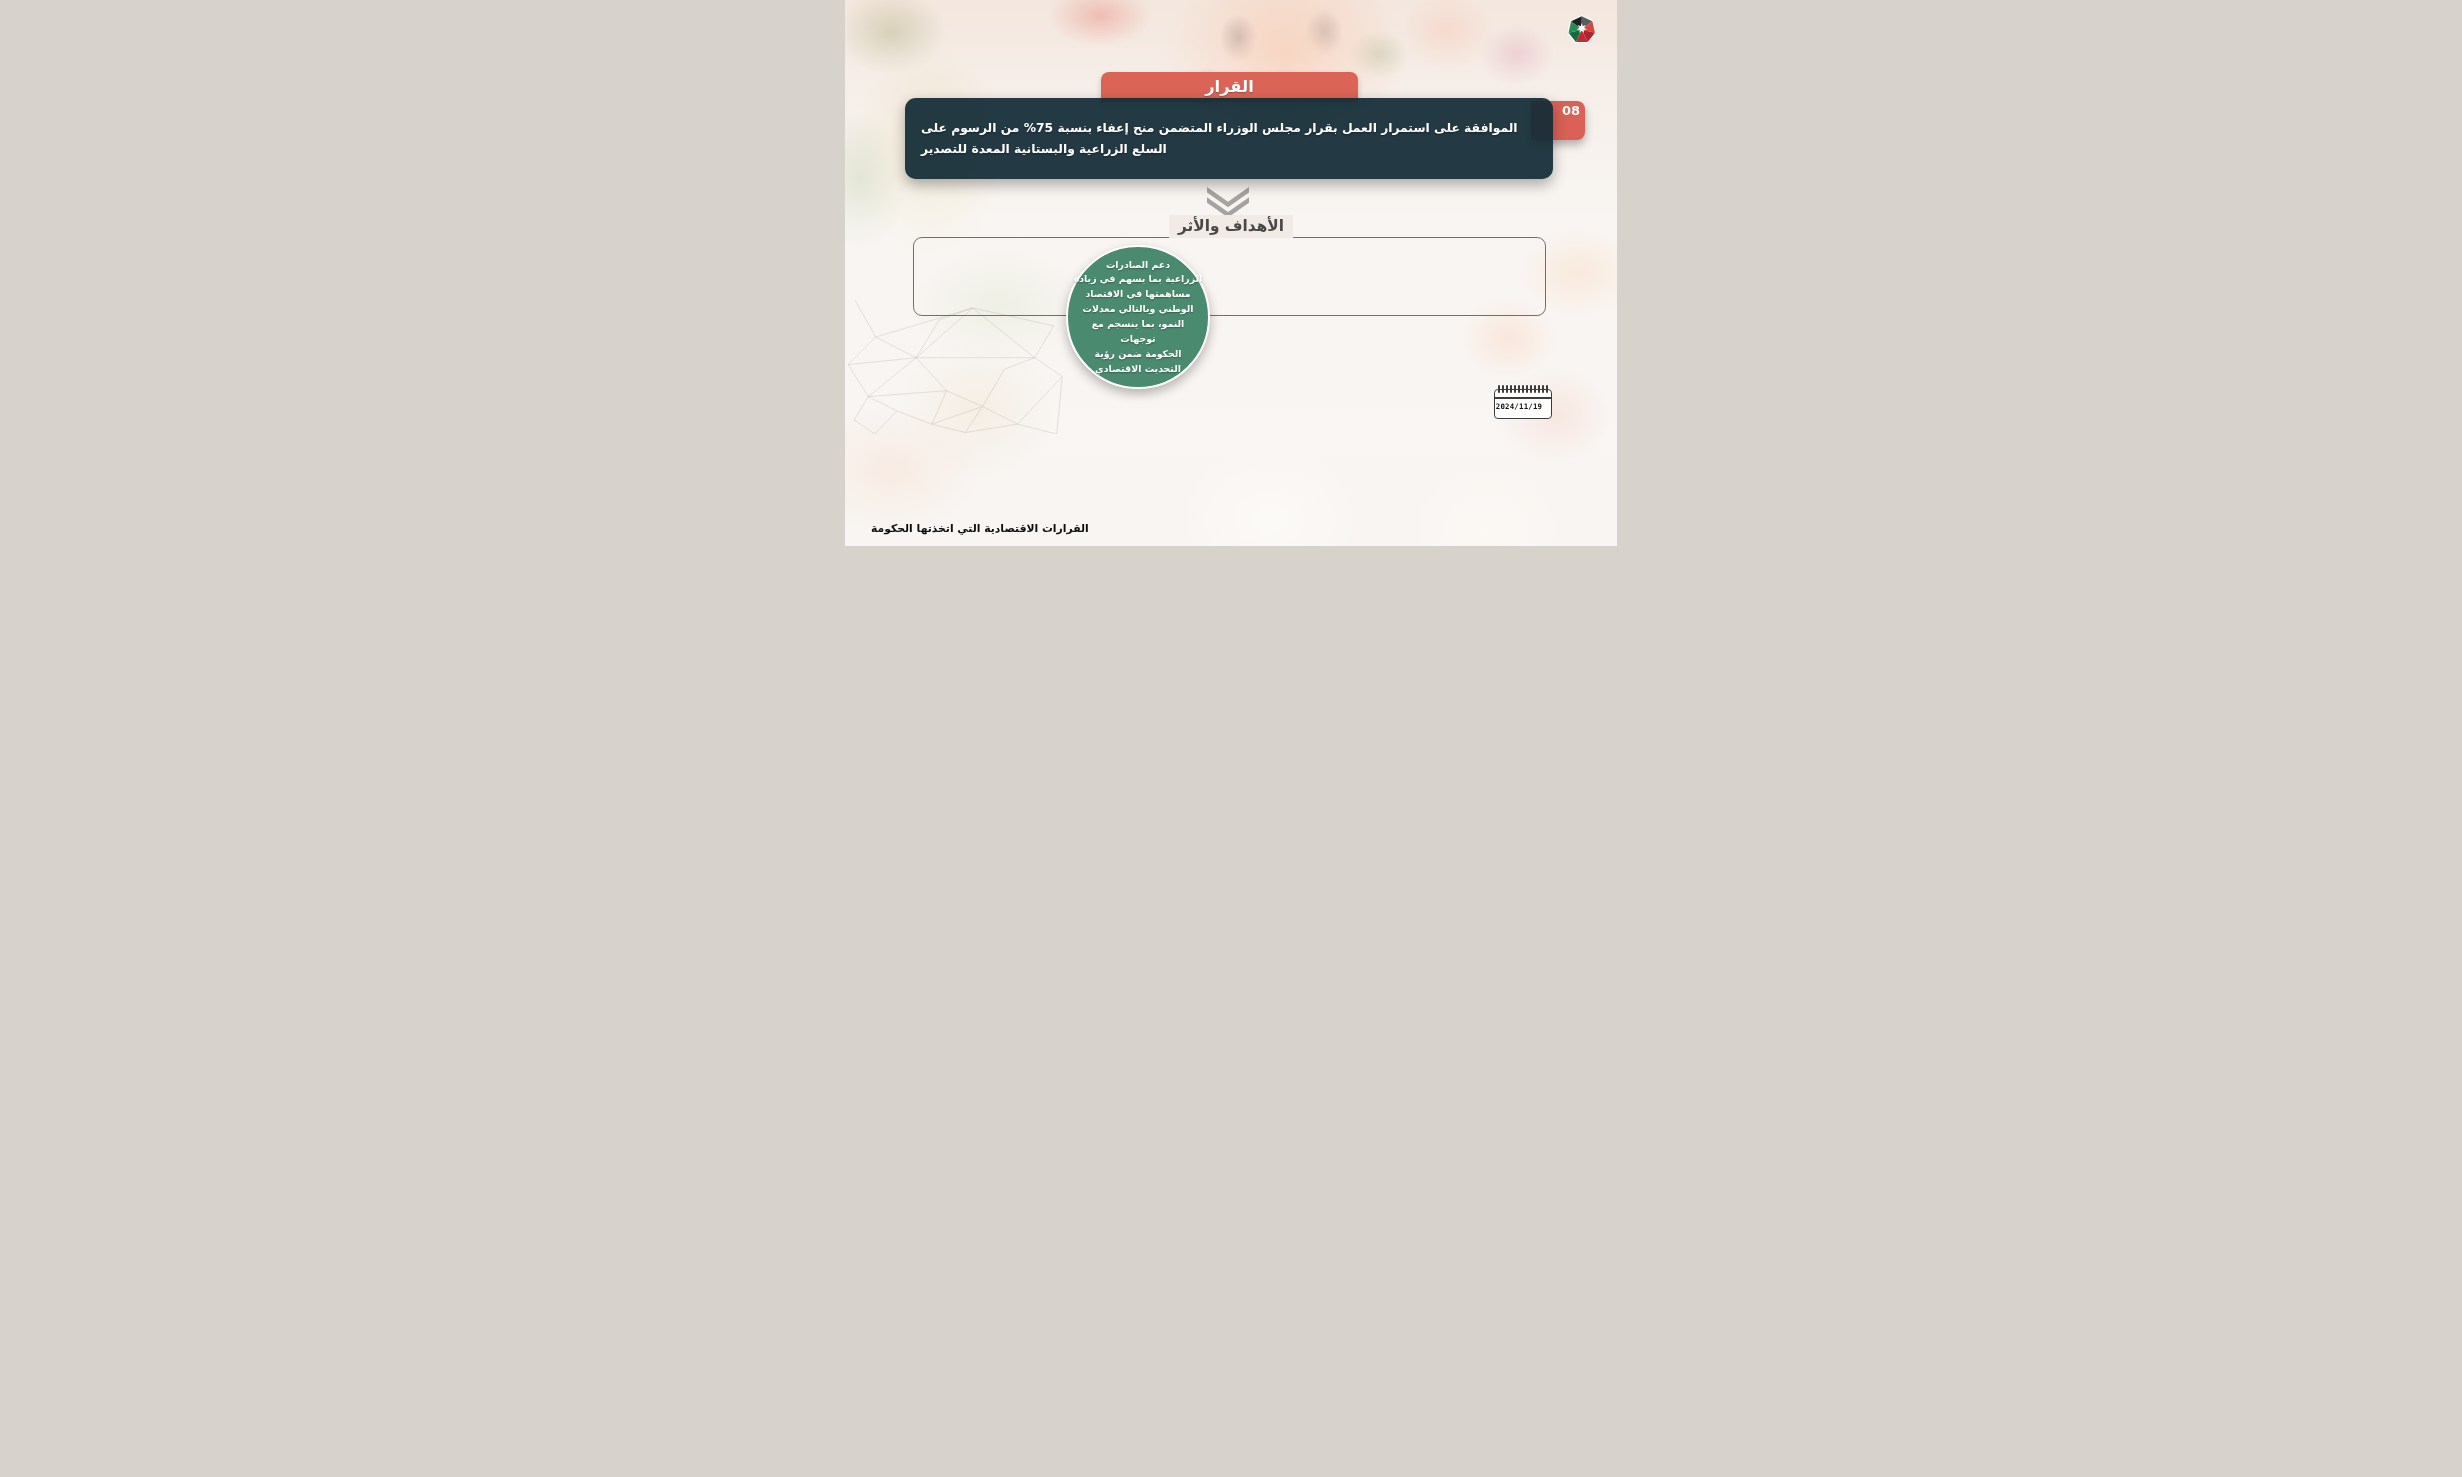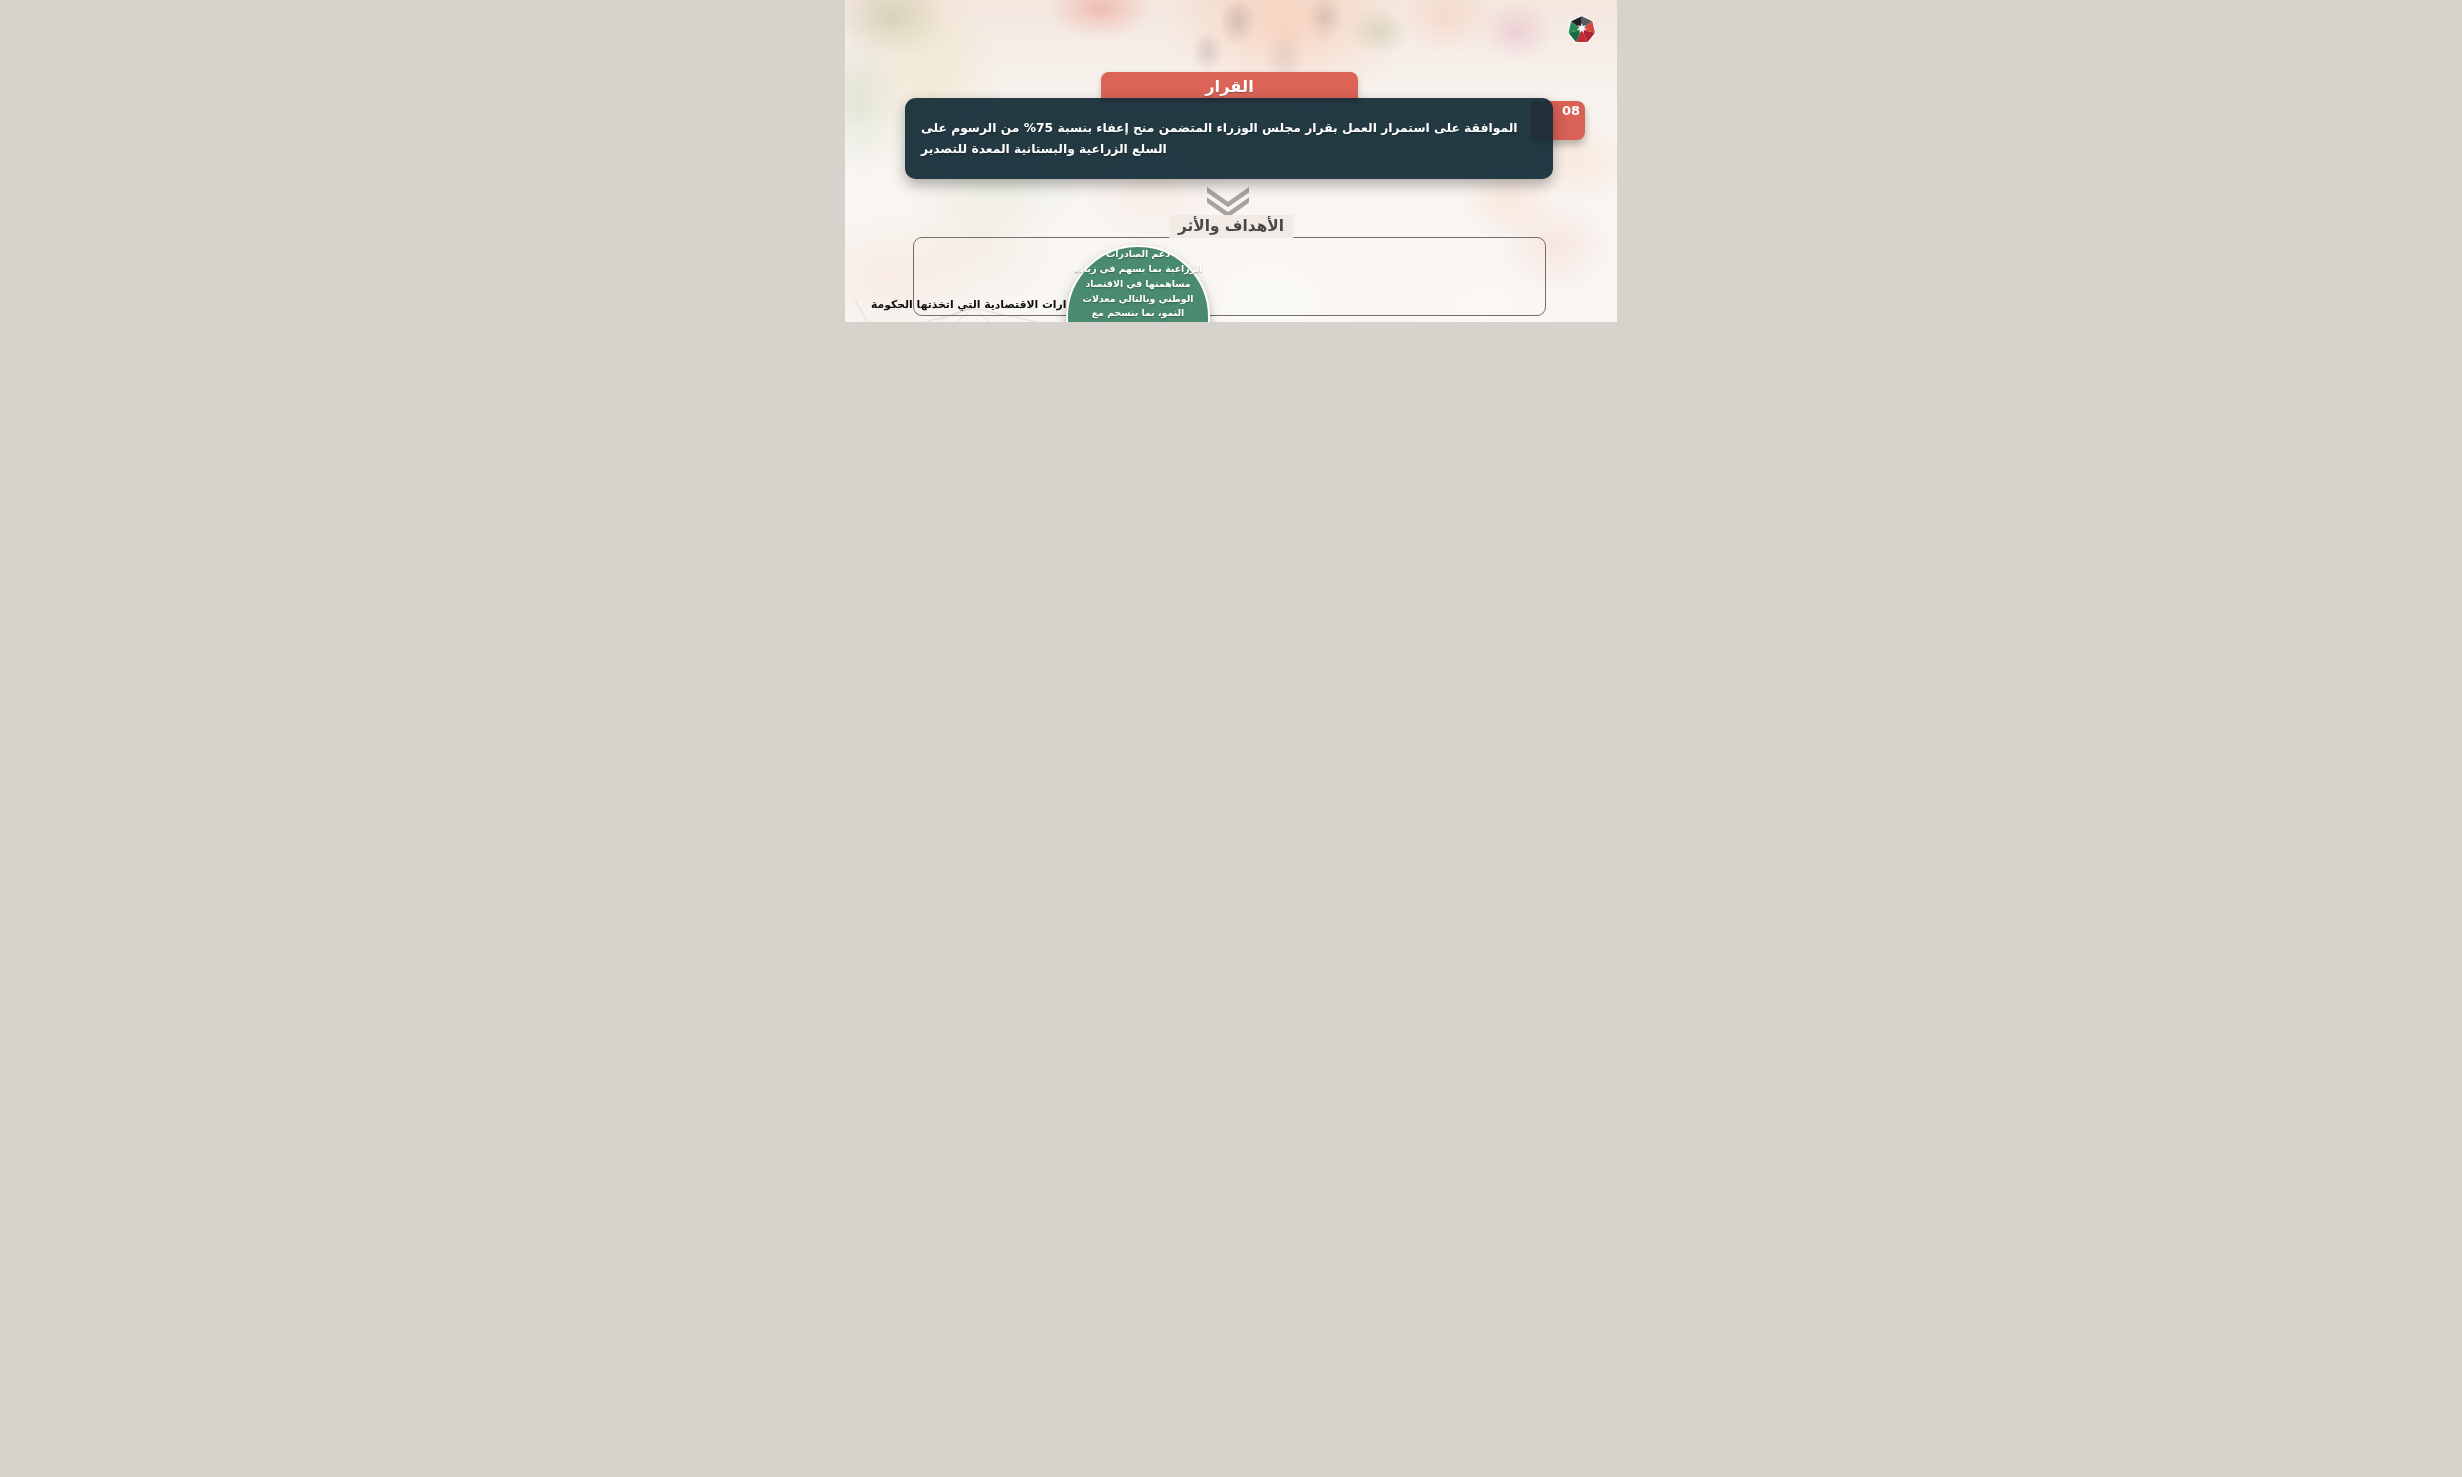--- a/index.html
+++ b/index.html
@@ -1,17 +1,17 @@
 <!DOCTYPE html>
 <html lang="ar" style="font-size:7.9px"><head>
 <meta charset="utf-8">
 <style>
   html,body{margin:0;padding:0;background:#d8d2cc;}
   .canvas{
-    position:relative;width:772px;height:322px;margin:0 auto;overflow:hidden;
+    position:relative;width:772px;height:546px;margin:0 auto;overflow:hidden;
     font-family:"DejaVu Sans", sans-serif;
     background:#f1e9e3;
   }
   
   .bg-photo{
     position:absolute;inset:0;z-index:0;
     background:
       linear-gradient(180deg, rgba(255,255,255,.10) 0%, rgba(255,255,255,.34) 18%, rgba(255,255,255,.55) 40%, rgba(255,255,255,.55) 100%),
       radial-gradient(108px 148px at 11% 28%, rgba(224,208,150,.55), transparent 70%),
       radial-gradient(79px 59px at 6% 6%, rgba(170,170,120,.50), transparent 70%),
@@ -86,21 +86,21 @@
   .goals-heading{
     position:absolute;left:50%;top:215px;transform:translateX(-50%);z-index:3;
     background:#f2ebe5;padding:0 8.9px;
     font-size:15.3px;font-weight:bold;color:#494747;direction:rtl;line-height:22.7px;
   }
 
   
   .circle{
     position:absolute;width:144px;height:144px;border-radius:50%;z-index:4;
     background:#4a8a6f;border:2.5px solid #fff;box-sizing:border-box;
-    display:flex;align-items:flex-start;justify-content:center;
+    display:flex;align-items:center;justify-content:center;
     box-shadow:0 4.9px 10.8px rgba(0,0,0,.28);
   }
   .circle p{
     margin:0;width:93%;color:#fff;font-weight:bold;font-size:9.4px;line-height:1.58;
     text-align:center;direction:rtl;white-space:pre-line;
     text-shadow:0 1px 1.5px rgba(0,0,0,.30);
   }
   .circle.left{left:221px;top:245px;}
   .circle.right{left:401px;top:245px;}
 

